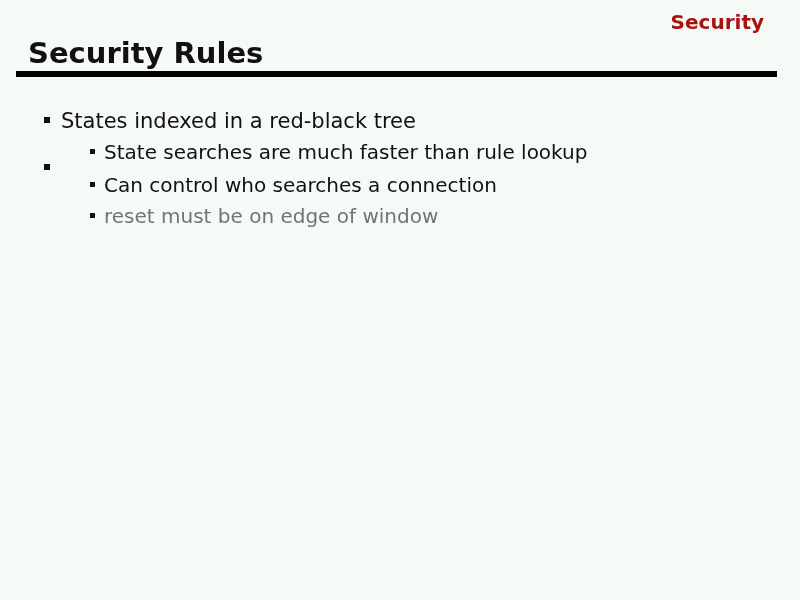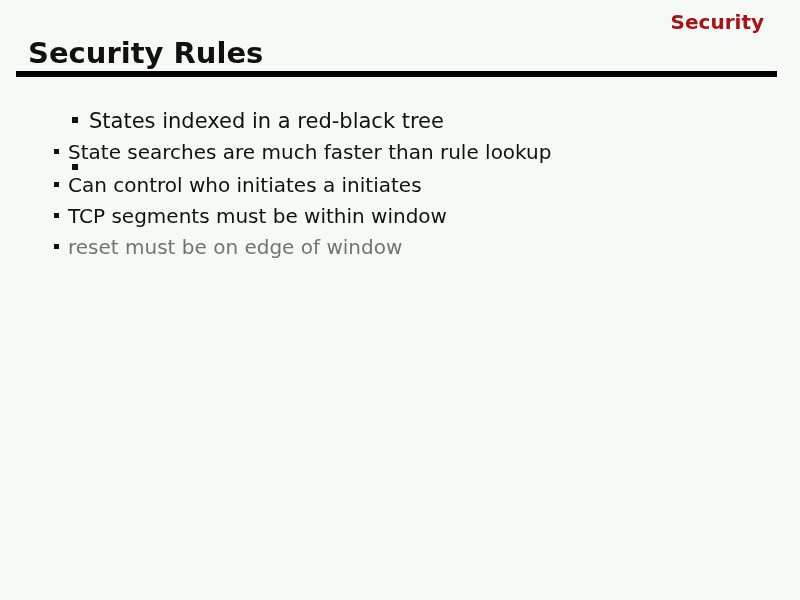--- a/index.html
+++ b/index.html
@@ -48,25 +48,25 @@
     top: 106px;
     left: 0;
     right: 0;
   }
   .bullet-row {
     display: flex;
     align-items: baseline;
     line-height: 31px;
   }
   .bullet-row.level-1 {
-    padding-left: 72px;
+    padding-left: 44px;
     font-size: 21px;
   }
   .bullet-row.level-2 {
-    padding-left: 54px;
+    padding-left: 90px;
     font-size: 20px;
   }
   .bullet-marker {
     flex: 0 0 auto;
     background: #111111;
     align-self: center;
   }
   .level-1 .bullet-marker {
     width: 6px;
     height: 6px;
@@ -102,25 +102,21 @@
       </div>
       <div class="bullet-row level-2">
         <span class="bullet-marker"></span>
         <span class="bullet-text" style="color: rgb(17, 17, 17);">State searches are much faster than rule lookup</span>
       </div>
       <div class="bullet-row level-1">
         <span class="bullet-marker"></span>
       </div>
       <div class="bullet-row level-2">
         <span class="bullet-marker"></span>
-        <span class="bullet-text" style="color: rgb(17, 17, 17);">Can control who initiates a initiates</span>
-      </div>
-      <div class="bullet-row level-2">
-        <span class="bullet-marker"></span>
-        <span class="bullet-text" style="color: rgb(17, 17, 17);">TCP segments must be within window</span>
+        <span class="bullet-text" style="color: rgb(17, 17, 17);">Can control who searches a connection</span>
       </div>
       <div class="bullet-row level-2">
         <span class="bullet-marker"></span>
         <span class="bullet-text" style="color: #737373;">reset must be on edge of window</span>
       </div>
     </div>
 
 </div>
 
 </body></html>

